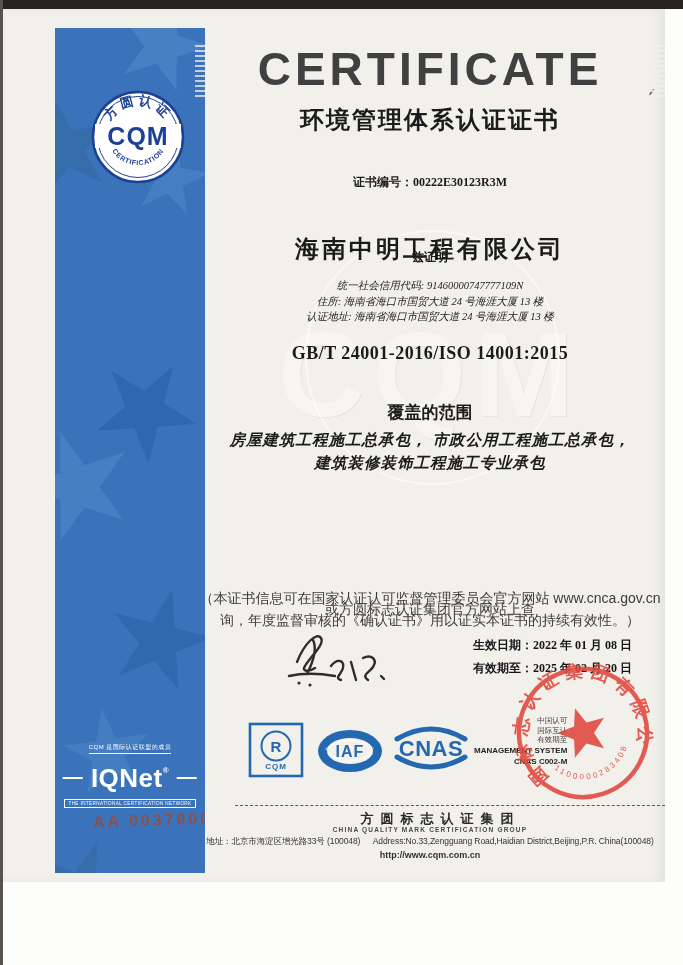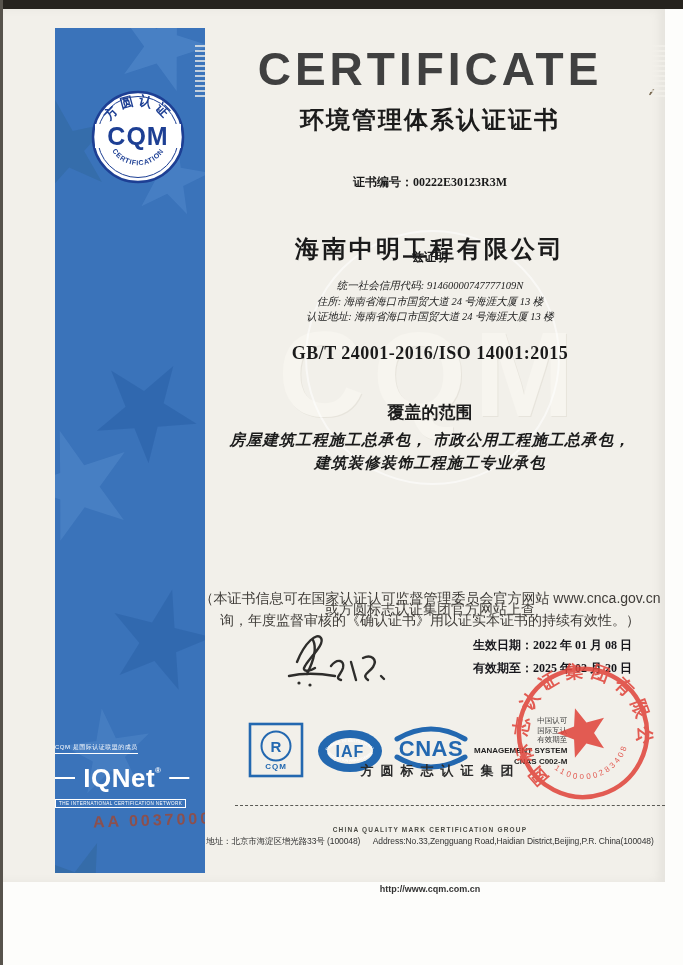--- a/index.html
+++ b/index.html
@@ -11,21 +11,21 @@
   .edge-left { position:absolute; left:0; top:0; width:3px; height:965px; background:#57534c; }
   .page { position:absolute; left:3px; top:9px; width:662px; height:873px;
           background:#f2f0ea; box-shadow:inset -6px 0 10px rgba(0,0,0,0.05); }
 
   
   .sidebar { position:absolute; left:55px; top:28px; width:150px; height:845px;
              background:#3a73ba; overflow:hidden; }
   .star { position:absolute; clip-path:polygon(50% 0%,61% 35%,98% 35%,68% 57%,79% 91%,
           50% 70%,21% 91%,32% 57%,2% 35%,39% 35%); }
   .badge { position:absolute; left:36px; top:62px; }
-  .iqnet { position:absolute; left:0; top:707px; width:150px; text-align:left; color:#fff; }
+  .iqnet { position:absolute; left:0; top:707px; width:150px; text-align:center; color:#fff; }
   .iqnet-note { font-size:6px; letter-spacing:0.5px; border-bottom:1px solid #fff;
                 display:inline-block; padding-bottom:1px; }
   .iqnet-row { margin-top:4px; font-weight:bold; font-size:26px; letter-spacing:0.5px;
                line-height:26px; }
   .iqnet-dash { font-size:20px; vertical-align:4px; font-weight:bold; }
   .iqnet-reg { font-size:8px; vertical-align:14px; }
   .iqnet-bar { display:inline-block; margin-top:3px; border:1px solid #fff; padding:1px 3px;
                font-size:4.6px; letter-spacing:0.4px; }
   .serial { position:absolute; left:38px; top:783px; width:150px; font-size:16px;
             letter-spacing:3px; color:#9a4a3c; transform:rotate(-2deg); font-weight:600;
@@ -70,25 +70,25 @@
   .logo-rcqm { position:absolute; left:53px; top:722px; z-index:2; }
   .logo-iaf  { position:absolute; left:121px; top:728px; z-index:2; }
   .logo-cnas { position:absolute; left:194px; top:724px; z-index:2; }
   .accred { position:absolute; left:243px; top:716px; z-index:2; color:#3a3a3a;
             font-size:7.5px; line-height:9.5px; text-align:right;padding-left:36px; }
   .accred .en { font-size:8px; font-weight:700; color:#1f1f1f; line-height:11px; }
   .stamp { position:absolute; left:303px; top:648px; z-index:4; }
 
   .sep { position:absolute; left:40px; top:805px; width:430px; z-index:1;
          border-top:1px dashed #5a5a55; }
-  .f-cn { top:762px; font-size:13px; font-weight:700; letter-spacing:7px;
+  .f-cn { top:810px; font-size:13px; font-weight:700; letter-spacing:7px;
           font-family:"Liberation Serif", serif; color:#2a2a2a;padding-left:21px; }
   .f-en { top:826px; font-size:6.5px; letter-spacing:1.2px; color:#4a4a44; font-weight:700; }
   .f-addr { top:836px; font-size:8.5px; color:#333; letter-spacing:-0.1px; }
-  .f-web { top:884px; font-size:9px; font-weight:700; color:#333; }
+  .f-web { top:850px; font-size:9px; font-weight:700; color:#333; }
 
   .pen-mark { position:absolute; left:650px; top:89px; width:5px; height:8px;
               border-left:2px solid #7a6a52; transform:rotate(38deg); border-radius:50%; }
 </style>
 </head>
 <body>
 
 <div class="scan">
   <div class="edge-top"></div>
   <div class="edge-left"></div>

